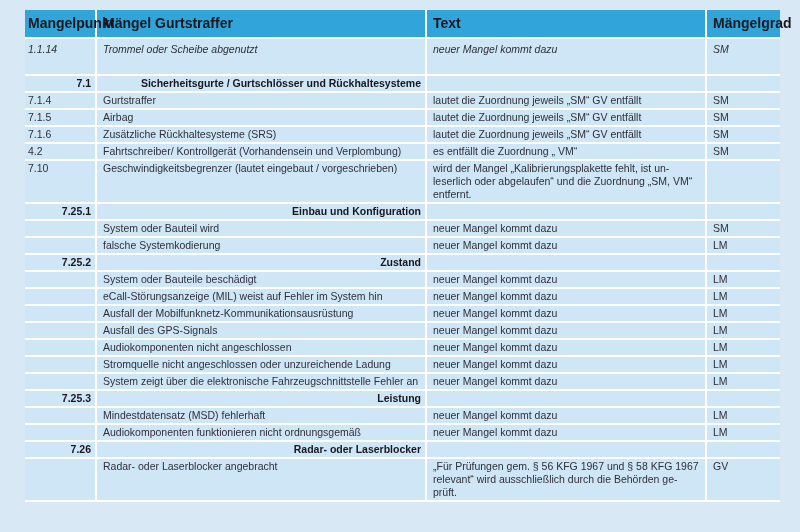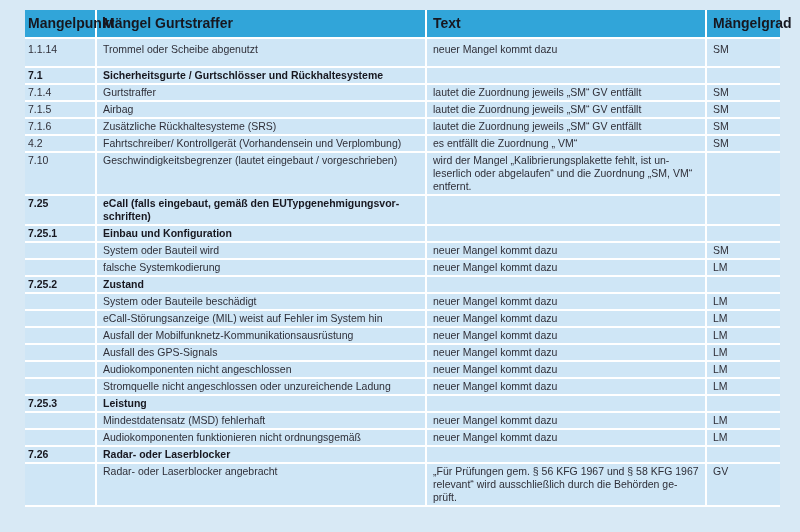--- a/index.html
+++ b/index.html
@@ -39,22 +39,22 @@
     font-size: 10.5px;
     line-height: 13px;
     vertical-align: top;
     padding: 1px 4px 1px 6px;
     border-right: 2px solid var(--separator, #ffffff);
     border-bottom: 2px solid var(--separator, #ffffff);
     word-wrap: break-word;
   }
   th:first-child, td:first-child { padding-left: 3px; }
   th:last-child, td:last-child { border-right: none; }
-  tbody tr:first-child td { padding-top: 4px; padding-bottom: 10px; }
-  tr.section td { font-weight: bold; color: var(--header_text, #1d1d26); }
+  tbody tr:first-child td { padding-top: 4px; padding-bottom: 18px; font-style: italic; }
+  tr.section td { font-weight: bold; color: var(--header_text, #1d1d26); text-align: right; }
 </style>
 </head>
 <body>
 
 <div class="page">
   <div class="table-wrap">
     <table>
       <colgroup>
         <col class="c-punkt">
         <col class="c-beschr">
@@ -113,26 +113,20 @@
     <td>SM</td>
   </tr>
 
   <tr>
     <td>7.10</td>
     <td>Geschwindigkeitsbegrenzer (lautet eingebaut / vorgeschrieben)</td>
     <td>wird der Mangel „Kalibrierungsplakette fehlt, ist un-leserlich oder abgelaufen“ und die Zuordnung „SM, VM“ entfernt.</td>
     <td></td>
   </tr>
 
-  <tr class="section">
-    <td>7.25</td>
-    <td>eCall (falls eingebaut, gemäß den EUTypgenehmigungsvor-schriften)</td>
-    <td></td>
-    <td></td>
-  </tr>
 
   <tr class="section">
     <td>7.25.1</td>
     <td>Einbau und Konfiguration</td>
     <td></td>
     <td></td>
   </tr>
 
   <tr>
     <td></td>
@@ -192,20 +186,26 @@
     <td>LM</td>
   </tr>
 
   <tr>
     <td></td>
     <td>Stromquelle nicht angeschlossen oder unzureichende Ladung</td>
     <td>neuer Mangel kommt dazu</td>
     <td>LM</td>
   </tr>
 
+  <tr>
+    <td></td>
+    <td>System zeigt über die elektronische Fahrzeugschnittstelle Fehler an</td>
+    <td>neuer Mangel kommt dazu</td>
+    <td>LM</td>
+  </tr>
 
   <tr class="section">
     <td>7.25.3</td>
     <td>Leistung</td>
     <td></td>
     <td></td>
   </tr>
 
   <tr>
     <td></td>

